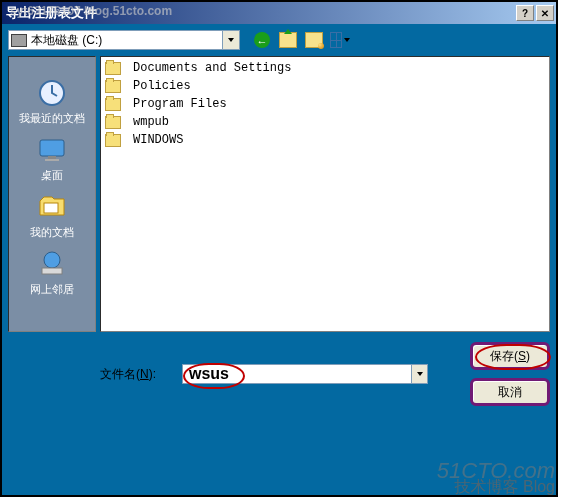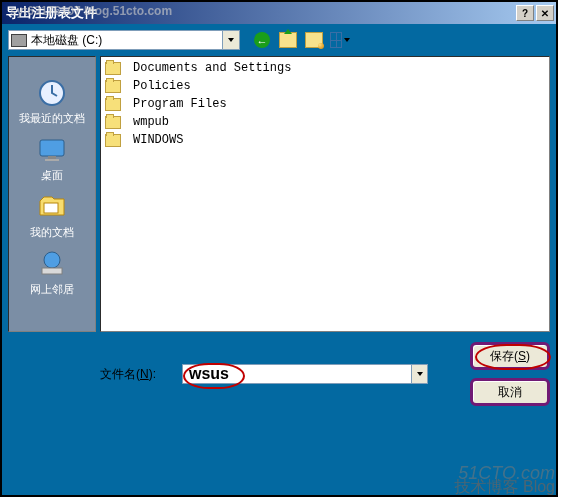--- a/index.html
+++ b/index.html
@@ -289,21 +289,21 @@
     position: absolute;
     color: rgba(120,120,120,0.55);
     font-family: Arial, sans-serif;
     pointer-events: none;
     white-space: nowrap;
   }
   .wm-top {
     top: 4px; left: 10px; font-size: 12px; font-weight: bold; color: rgba(200,200,200,0.65);
   }
   .wm-br1 {
-    bottom: 20px; right: 10px; font-size: 18px; font-style: italic; color: rgba(120,120,120,0.55);
+    bottom: 20px; right: 10px; font-size: 22px; font-style: italic; color: rgba(120,120,120,0.55);
   }
   .wm-br2 {
     bottom: 6px; right: 10px; font-size: 16px; color: rgba(100,100,100,0.75);
   }
   .underline { text-decoration: underline; }
 </style>
 </head>
 <body>
 
 <div class="outer-frame">

